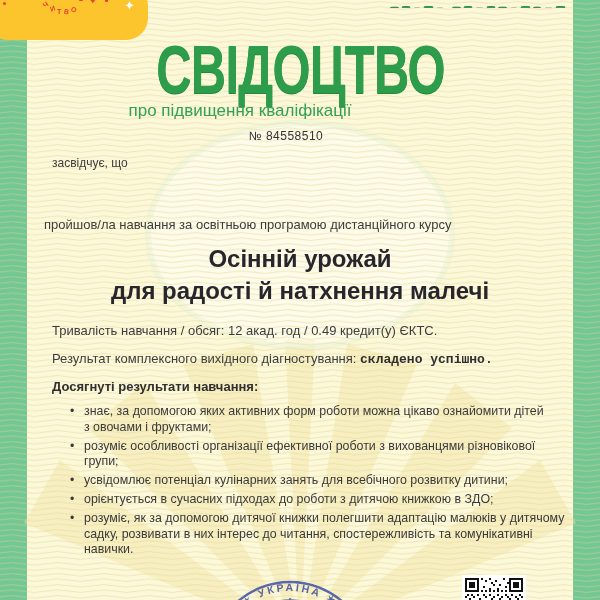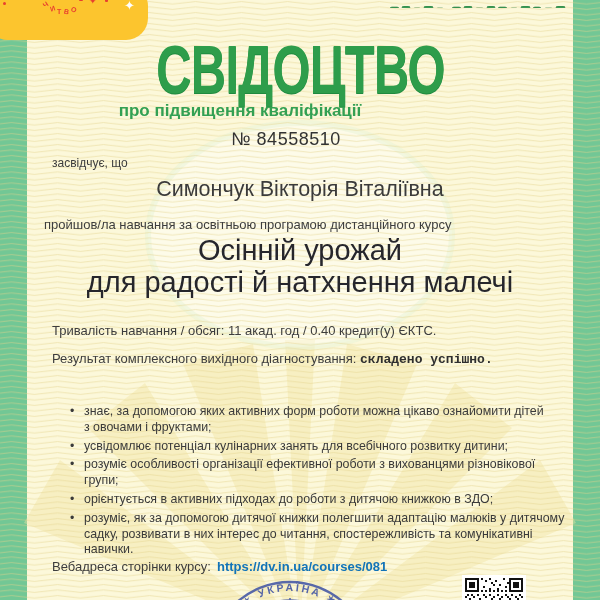--- a/index.html
+++ b/index.html
@@ -27,30 +27,30 @@
 
   .logo-cut{position:absolute;right:28px;top:0;width:182px;height:8px;overflow:hidden;z-index:4;}
 
   .title-wrap{position:absolute;top:30px;left:0;width:600px;text-align:center;}
   .title{
     display:inline-block;font-size:68px;font-weight:800;letter-spacing:-1px;
     color:#2e9d4b;transform:scaleX(0.72);transform-origin:center;
     text-shadow:0 1px 0 #1f8a3f;
   }
   .subtitle{position:absolute;top:101px;left:0;width:480px;text-align:center;
-    font-size:17px;font-weight:bold;color:#33a053;}
+    font-size:17px;font-weight:normal;color:#33a053;}
   .cert-number{position:absolute;top:129px;left:0;width:572px;text-align:center;
-    font-size:18px;color:#333;letter-spacing:0.5px;}
+    font-size:12px;color:#333;letter-spacing:0.5px;}
 
   .certifies{position:absolute;top:156px;left:52px;font-size:12px;}
   .name{position:absolute;top:177px;left:0;width:600px;text-align:center;
     font-size:21.5px;color:#3b3b3b;}
   .completion{position:absolute;top:217px;left:44px;font-size:13px;}
-  .course{position:absolute;top:234px;left:0;width:600px;text-align:center;
-    font-size:29px;font-weight:normal;color:#26262c;line-height:32px;}
+  .course{position:absolute;top:243px;left:0;width:600px;text-align:center;
+    font-size:24px;font-weight:bold;color:#26262c;line-height:32px;}
 
   .duration{position:absolute;top:323px;left:52px;font-size:13px;}
   .result{position:absolute;top:351px;left:52px;font-size:13px;}
   .result b{color:#2f2f2f;font-family:Liberation Mono, monospace;}
   .outcomes-h{position:absolute;top:379px;left:52px;font-size:13px;font-weight:bold;color:#2f2f2f;}
   ul.outcomes{position:absolute;top:396px;left:52px;width:508px;margin:8px;padding:0;list-style:none;}
   ul.outcomes li{
     position:relative;padding-left:14px;margin:0 0 3px 10px;
     font-size:12.4px;line-height:15.8px;white-space:pre-line;color:#3a3a3a;
   }
@@ -132,43 +132,42 @@
 
   <div class="content">
 
     <div class="title-wrap">
       <div class="title">СВІДОЦТВО</div>
     </div>
     <div class="subtitle">про підвищення кваліфікації</div>
     <div class="cert-number">№ 84558510</div>
 
     <div class="certifies">засвідчує, що</div>
-    <div class="name">Симончук Вікторія Віталіївна</div>
     <div class="completion">пройшов/ла навчання за освітньою програмою дистанційного курсу</div>
 
     <div class="course">
       <div>Осінній урожай</div>
       <div>для радості й натхнення малечі</div>
     </div>
 
-    <div class="duration">Тривалість навчання / обсяг: 11 акад. год / 0.40 кредит(у) ЄКТС.</div>
+    <div class="duration">Тривалість навчання / обсяг: 12 акад. год / 0.49 кредит(у) ЄКТС.</div>
 
     <div class="result"><span>Результат комплексного вихідного діагностування: </span><b>складено успішно</b><b>.</b></div>
 
+    <div class="outcomes-h">Досягнуті результати навчання:</div>
     <ul class="outcomes">
       <li>знає, за допомогою яких активних форм роботи можна цікаво ознайомити дітей
 з овочами і фруктами;</li>
+      <li>розуміє особливості організації ефективної роботи з вихованцями різновікової групи;</li>
       <li>усвідомлює потенціал кулінарних занять для всебічного розвитку дитини;</li>
-      <li>розуміє особливості організації ефективної роботи з вихованцями різновікової групи;</li>
-      <li>орієнтується в активних підходах до роботи з дитячою книжкою в ЗДО;</li>
+      <li>орієнтується в сучасних підходах до роботи з дитячою книжкою в ЗДО;</li>
       <li>розуміє, як за допомогою дитячої книжки полегшити адаптацію малюків у дитячому
 садку, розвивати в них інтерес до читання, спостережливість та комунікативні навички.</li>
     </ul>
 
-    <div class="webline"><span>Вебадреса сторінки курсу:</span><a href="#">https://dv.in.ua/courses/081</a></div>
 
   </div>
 
   <svg class="stamp" width="170" height="30" viewBox="0 0 170 30">
     <g stroke="#4356a5" fill="none" opacity="0.88">
       <circle cx="85" cy="88" r="80" stroke-width="2.4"></circle>
       <circle cx="85" cy="88" r="62" stroke-width="1.4"></circle>
       <path d="M85 24v14 M79 28v8 M91 28v8 M79 36h12" stroke-width="1.6"></path>
     </g>
     <defs>

